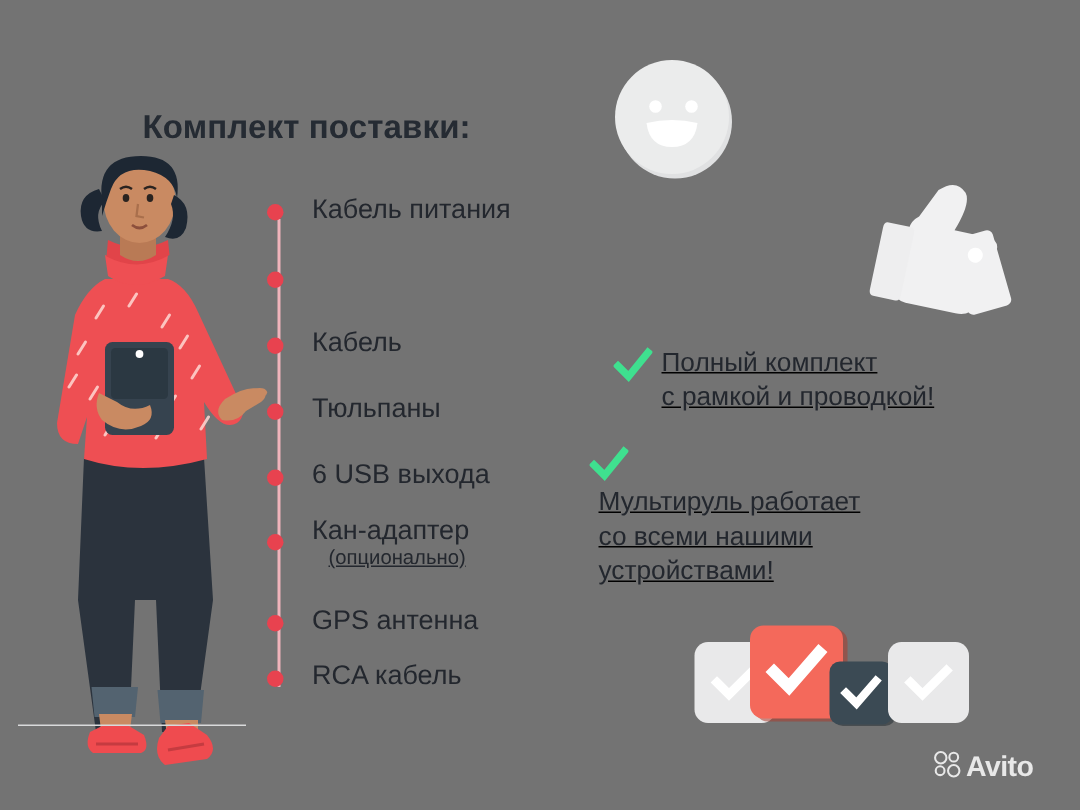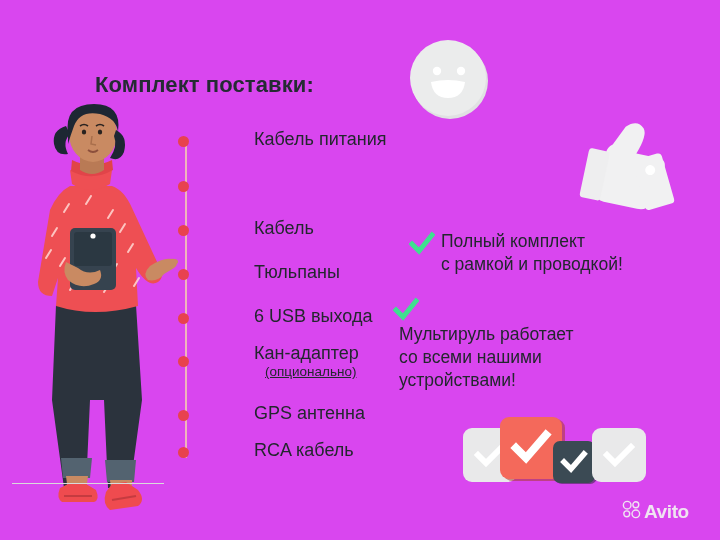--- a/index.html
+++ b/index.html
@@ -7,21 +7,21 @@
     padding: 0;
     background: #ffffff;
   }
   body {
     font-family: "Liberation Sans", sans-serif;
   }
   #canvas {
     position: relative;
     width: 720px;
     height: 540px;
-    background: #d946ef;
+    background: #737373;
     overflow: hidden;
   }
 
   
   .smiley {
     position: absolute;
     left: 408px;
     top: 38px;
     width: 82px;
     height: 82px;
@@ -60,21 +60,20 @@
     width: 1.6px;
     height: 312px;
     background: #f0b4bb;
   }
   .list-item {
     position: absolute;
     left: 0;
     display: flex;
     align-items: flex-start;
     white-space: nowrap;
-    gap: 46px;
   }
   .dot {
     width: 11px;
     height: 11px;
     border-radius: 50%;
     background: #e8424f;
     flex: 0 0 auto;
     margin-top: 6px;
   }
   .li-text {
@@ -90,20 +89,21 @@
     margin-left: 11px;
     margin-top: 2px;
     text-decoration: underline;
   }
 
   
   .feat {
     position: absolute;
     display: flex;
     align-items: flex-start;
+    text-decoration: underline;
   }
   .tick {
     flex: 0 0 auto;
     width: 26px;
     height: 26px;
     margin-top: 1px;
   }
   .feat-text {
     margin-left: 6px;
     font-size: 17.5px;

